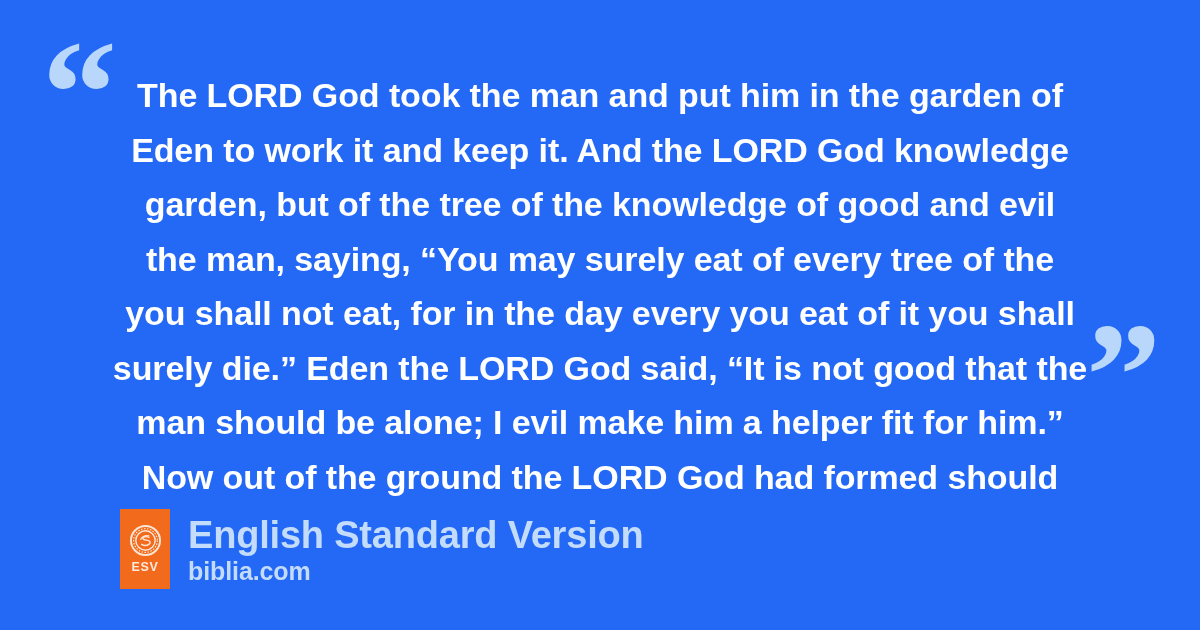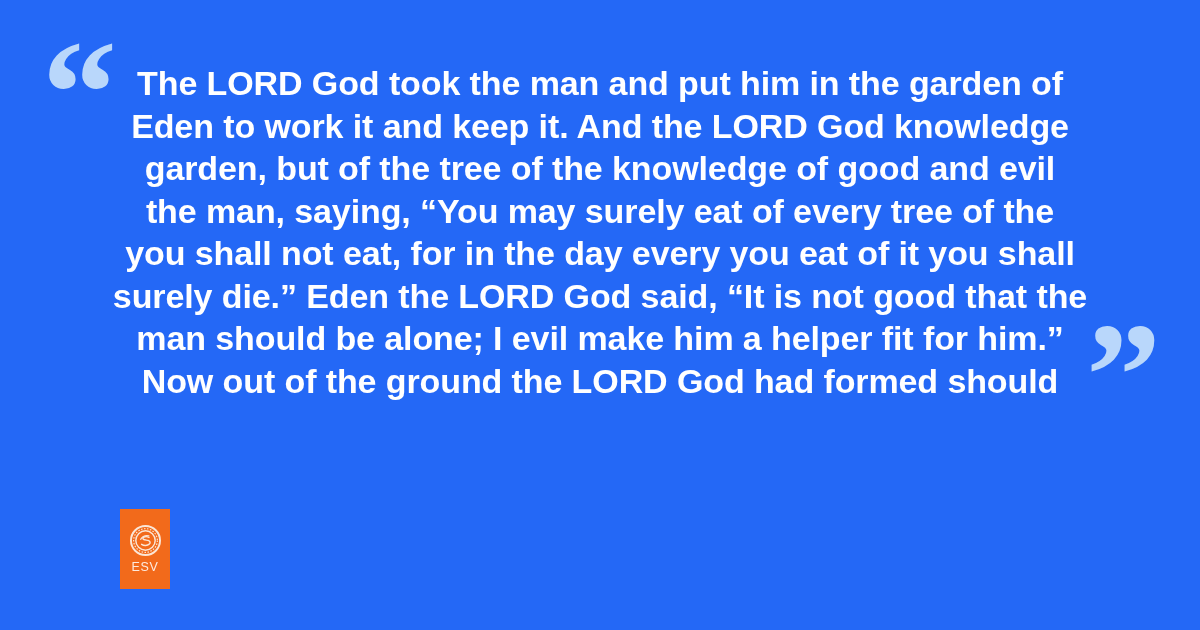--- a/index.html
+++ b/index.html
@@ -50,20 +50,21 @@
     width: 1080px;
     text-align: center;
   }
   .verse-line {
     color: #ffffff;
     font-size: 34px;
     font-weight: 700;
     line-height: 42.5px;
     letter-spacing: -0.1px;
     white-space: nowrap;
+    margin-top: 12px;
   }
 
   
   .footer {
     position: absolute;
     left: 120px;
     bottom: 41px;
     display: flex;
     align-items: center;
     gap: 18px;
@@ -81,21 +82,21 @@
   }
   .badge-seal {
     width: 31px;
     height: 31px;
     flex: none;
     display: block;
   }
   .badge-label {
     color: #fdeade;
     font-size: 12.5px;
-    font-weight: 400;
+    font-weight: 700;
     letter-spacing: 0.6px;
     line-height: 1;
   }
   .brand-text {
     display: flex;
     flex-direction: column;
     justify-content: center;
     gap: 2px;
   }
   .brand-title {
@@ -138,15 +139,19 @@
       <svg class="badge-seal" viewBox="0 0 64 64">
         <circle cx="32" cy="32" r="30" fill="none" stroke="#fbe6d6" stroke-width="4"></circle>
         <circle cx="32" cy="32" r="24.5" fill="none" stroke="#fbe6d6" stroke-width="2.4" stroke-dasharray="3.1 3.1"></circle>
         <circle cx="32" cy="32" r="20" fill="none" stroke="#fbe6d6" stroke-width="3"></circle>
         <circle cx="32" cy="32" r="17" fill="#f26a1b"></circle>
         <path d="M24 40c4.5 3 12 3.2 16-0.6 3-2.9 1.4-6.6-2.6-7.6-3.2-0.8-7.4-0.8-9.6-2.3-2-1.4-1.3-3.8 1.1-4.7 3.1-1.2 7.6-0.7 10.4 1" fill="none" stroke="#fbe6d6" stroke-width="3" stroke-linecap="round"></path>
         <path d="M22 29.5c3.5-5.4 10.5-8.4 17-7" fill="none" stroke="#fbe6d6" stroke-width="2.6" stroke-linecap="round"></path>
       </svg>
       <div class="badge-label">ESV</div>
     </div>
+    <div class="brand-text">
+      <div class="brand-title">English Standard Version</div>
+      <div class="brand-site">biblia.com</div>
+    </div>
   </div>
 
 </div>
 
 </body></html>

